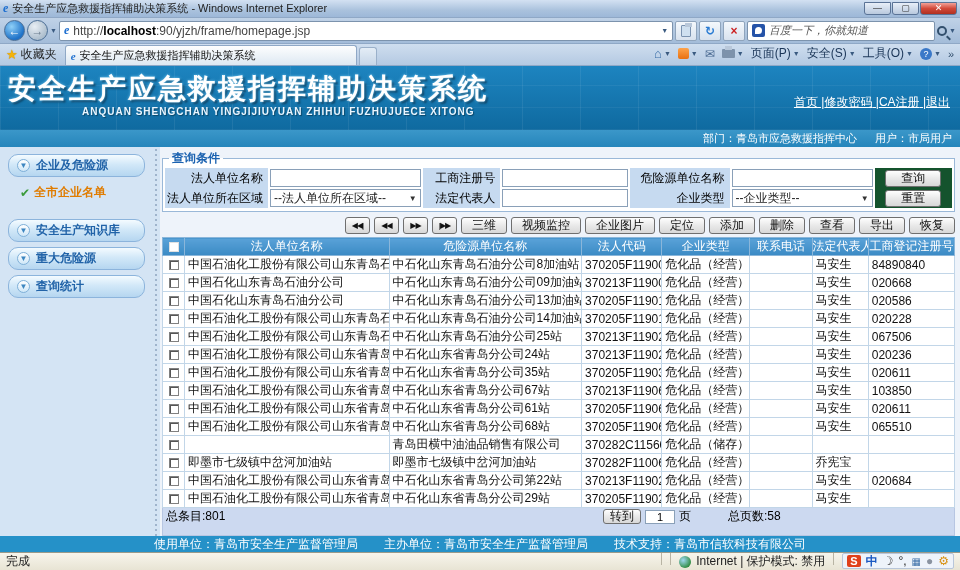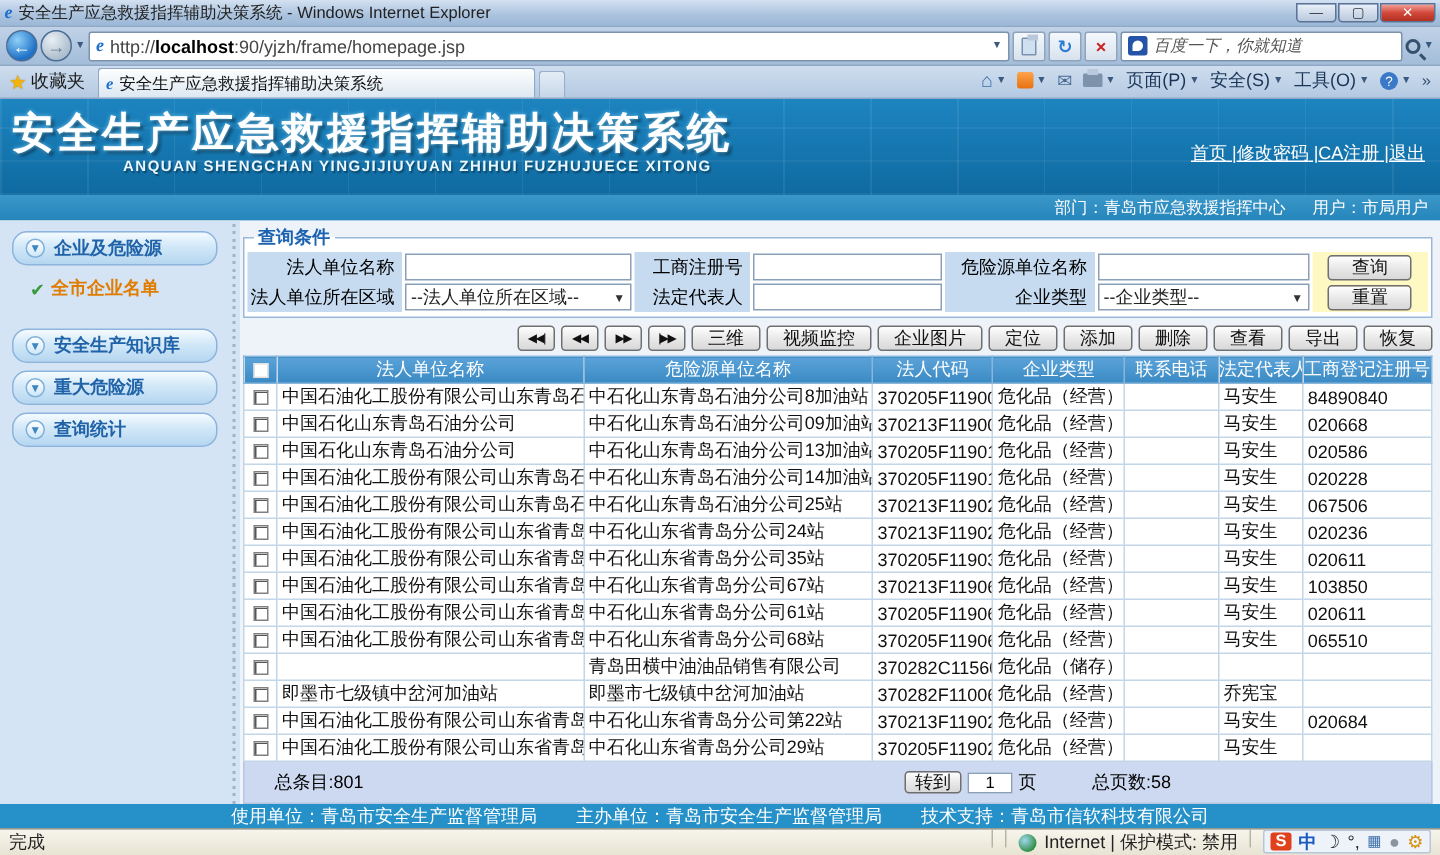--- a/index.html
+++ b/index.html
@@ -100,41 +100,41 @@
   
   fieldset.query { border:1px solid #9ab8d8; background:#fff; padding:1px 2px 3px 2px; }
   fieldset.query legend { color:#1b62b0; font-weight:bold; margin-left:4px; padding:0 3px; }
   .q-table { width:100%; border-collapse:collapse; }
   .q-table td { padding:1px 2px; }
   td.q-label { background:#c6daf0; text-align:right; white-space:nowrap; padding-right:5px; }
   .q-input { width:100%; height:18px; border:1px solid #8aa0b8; background:#fff; padding:0 3px; font-size:12px; }
   .q-select { width:100%; height:18px; border:1px solid #8aa0b8; background:#fff; display:flex;
     align-items:center; justify-content:space-between; padding:0 3px; color:#222; }
   .q-select .arr { font-size:8px; color:#333; }
-  td.q-btncell { background:#fef9c3; text-align:center; width:78px; }
+  td.q-btncell { background:#14532d; text-align:center; width:78px; }
   .btn { display:inline-block; border:1px solid #6f6f6f; border-radius:3px; padding:0 10px; height:17px;
     line-height:15px; background:linear-gradient(#fefefe,#e9e9e9 50%,#d8d8d8); color:#111; white-space:nowrap; }
   .btn.wide { min-width:56px; text-align:center; }
 
   
   .toolbar { display:flex; justify-content:flex-end; align-items:center; gap:4px; margin:5px 0 3px; }
   .pgbtn { width:25px; text-align:center; padding:0 2px; font-size:8px; line-height:15px; letter-spacing:-1px; }
 
   
   table.grid { width:100%; border-collapse:collapse; table-layout:fixed; background:#fff; }
   table.grid th { background:linear-gradient(#5aa2d8,#3a8ac4); color:#fff; font-weight:normal;
     height:17px; border:1px solid #8ab6da; font-size:12px; overflow:hidden; white-space:nowrap; }
   table.grid td { height:16px; border:1px solid #c2d6e8; padding:0 3px; white-space:nowrap;
     overflow:hidden; font-size:12px; color:#111; background:#fff; }
   .cb { width:10px; height:10px; border:1px solid #808080; background:#fff;
     box-shadow:inset 1px 1px 0 #555; display:inline-block; vertical-align:middle; }
   th .cb { background:#fff; box-shadow:none; border:1px solid #e0e0e0; }
 
   
-  .pager { height:35px; background:#ccd9f0; display:flex; align-items:center; padding:0 20px;
+  .pager { height:35px; background:#ccd9f0; display:flex; align-items:flex-start; padding:0 3px;
     position:relative; border:1px solid #b7c6e2; border-top:none; }
   .pager .goto { position:absolute; left:440px; display:flex; align-items:center; gap:4px; }
   .pager .goto .btn { height:15px; line-height:13px; padding:0 6px; }
   .pager .goto input { width:30px; height:14px; border:1px solid #8aa0b8; text-align:center; font-size:11px; }
   .pager .totalpages { position:absolute; left:565px; }
 
   
   .footer { height:16px; background:#2591c8; color:#fff; display:flex; justify-content:center;
     align-items:center; gap:26px; white-space:nowrap; }
   .statusbar { height:18px; background:linear-gradient(#f7f5ec,#e8e4d4); border-top:1px solid #9a9a8a;

